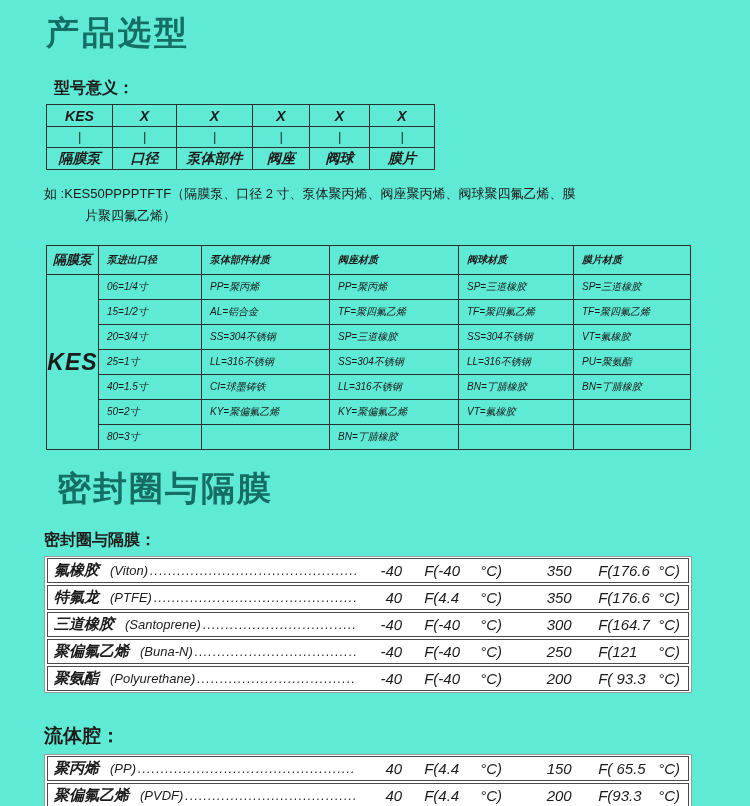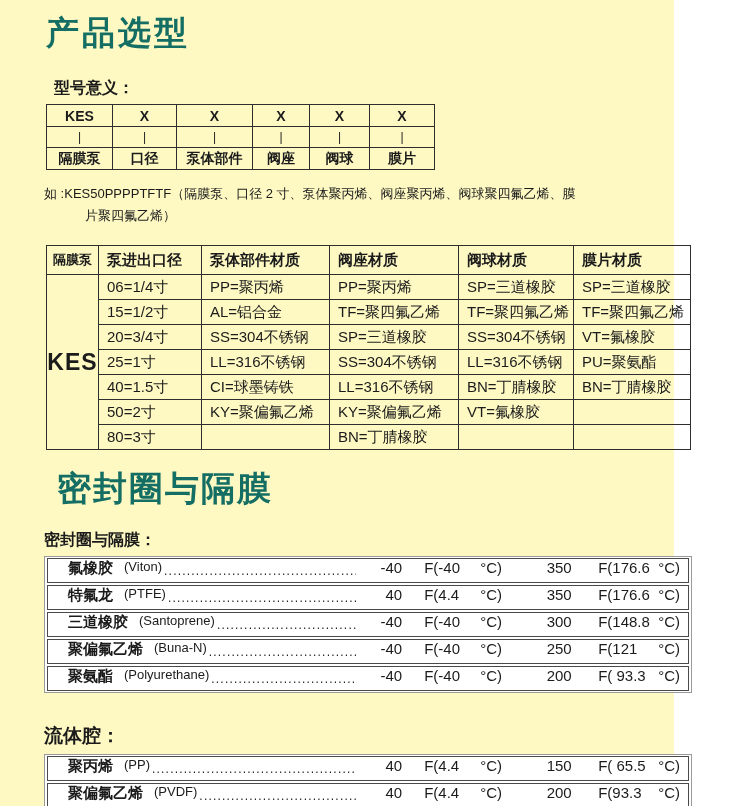--- a/index.html
+++ b/index.html
@@ -2,70 +2,70 @@
 <html><head>
 <meta charset="utf-8">
 <style>
   * { margin:0; padding:0; box-sizing:border-box; }
   html,body { background:#fff; }
   body {
     width:750px; height:806px; overflow:hidden;
     font-family:"Liberation Sans","DejaVu Sans",sans-serif;
     color:#1b1b1b;
   }
-  .page { width:674px; height:806px; background:#fef9c3; padding-top:12px; }
+  .page { width:750px; height:806px; background:#5eead4; padding-top:12px; }
 
   
   .title1 {
     margin:0 0 0 46px; font-size:33px; font-weight:bold;
     color:#156e64; letter-spacing:3px; line-height:1.28;
   }
   .title2 {
     margin:16px 0 0 57px; font-size:34px; font-weight:bold;
     color:#156e64; letter-spacing:2px; line-height:1.3;
   }
 
   .small-label { margin:24px 0 5px 54px; font-size:16px; font-weight:600; }
   .seal-label  { margin:20px 0 5px 44px; font-size:16px; font-weight:600; }
   .fluid-label { margin:30px 0 5px 44px; font-size:19px; font-weight:600; }
 
   
-  table { border-collapse:collapse; table-layout:fixed; }
+  table { border-collapse:collapse; table-layout:fixed;font-style:italic; }
   .model-table { margin-left:46px; width:388px; }
   .model-table td {
     border:1px solid #2e2e2e; text-align:center; height:22px;
     font-size:14px; font-weight:600; overflow:hidden; white-space:nowrap;
   }
   .model-table tr.bar-row td { font-weight:400; font-size:12px; height:21px; }
 
   
   .example { margin:13px 0 0 44px; font-size:13px; line-height:22px; width:660px; }
   .example .l2 { padding-left:41px; }
 
   
   .sel-table { margin:18px 0 0 46px; width:644px; }
   .sel-table td {
-    border:1px solid #2e2e2e; height:25px; font-size:15px;
+    border:1px solid #2e2e2e; height:25px; font-size:10px;
     padding:0 2px 0 8px; white-space:nowrap; overflow:hidden; text-align:left;
   }
   .sel-table tr.hdr td { font-weight:600; height:29px; }
   .sel-table td.c-first { text-align:center; padding:0; font-size:13px; }
   .sel-table td.kes-cell {
     text-align:center; padding:0; font-size:23px; font-weight:600; letter-spacing:1px;
   }
 
   
   .ttable {
     margin-left:44px; width:648px; border:1px solid #9a9a9a;
     padding:1px 2px; background:#fff;
   }
   .trow {
-    display:flex; height:25px;
-    border:1px solid #4a4a4a; margin-top:2px; padding:0 8px 0 20px;
-    font-size:15px; white-space:nowrap;
+    display:flex; align-items:center; height:25px;
+    border:1px solid #4a4a4a; margin-top:2px; padding:0 8px 0 6px;
+    font-size:15px; white-space:nowrap;font-style:italic;
   }
   .trow:first-child { margin-top:0; }
   .mname  { font-weight:bold; font-size:15px; flex:none; }
   .mlatin { font-size:13px; margin-left:11px; flex:none; }
   .dots   {
     flex:1 1 auto; overflow:hidden; white-space:nowrap; font-size:12px;
     letter-spacing:1.2px; margin-left:2px; color:#1b1b1b; align-self:flex-end; line-height:22px;
   }
   .f1 { flex:none; width:46px; text-align:right; }
   .c1 { flex:none; width:52px; margin-left:22px; }
@@ -224,21 +224,21 @@
       <span class="d2">°C)</span>
     </div>
     <div class="trow">
       <span class="mname">三道橡胶</span>
       <span class="mlatin">(Santoprene)</span>
       <span class="dots">........................................................................................................................................................................</span>
       <span class="f1">-40</span>
       <span class="c1">F(-40</span>
       <span class="d1">°C)</span>
       <span class="f2">300</span>
-      <span class="c2">F(148.8</span>
+      <span class="c2">F(164.7</span>
       <span class="d2">°C)</span>
     </div>
     <div class="trow">
       <span class="mname">聚偏氟乙烯</span>
       <span class="mlatin">(Buna-N)</span>
       <span class="dots">........................................................................................................................................................................</span>
       <span class="f1">-40</span>
       <span class="c1">F(-40</span>
       <span class="d1">°C)</span>
       <span class="f2">250</span>

